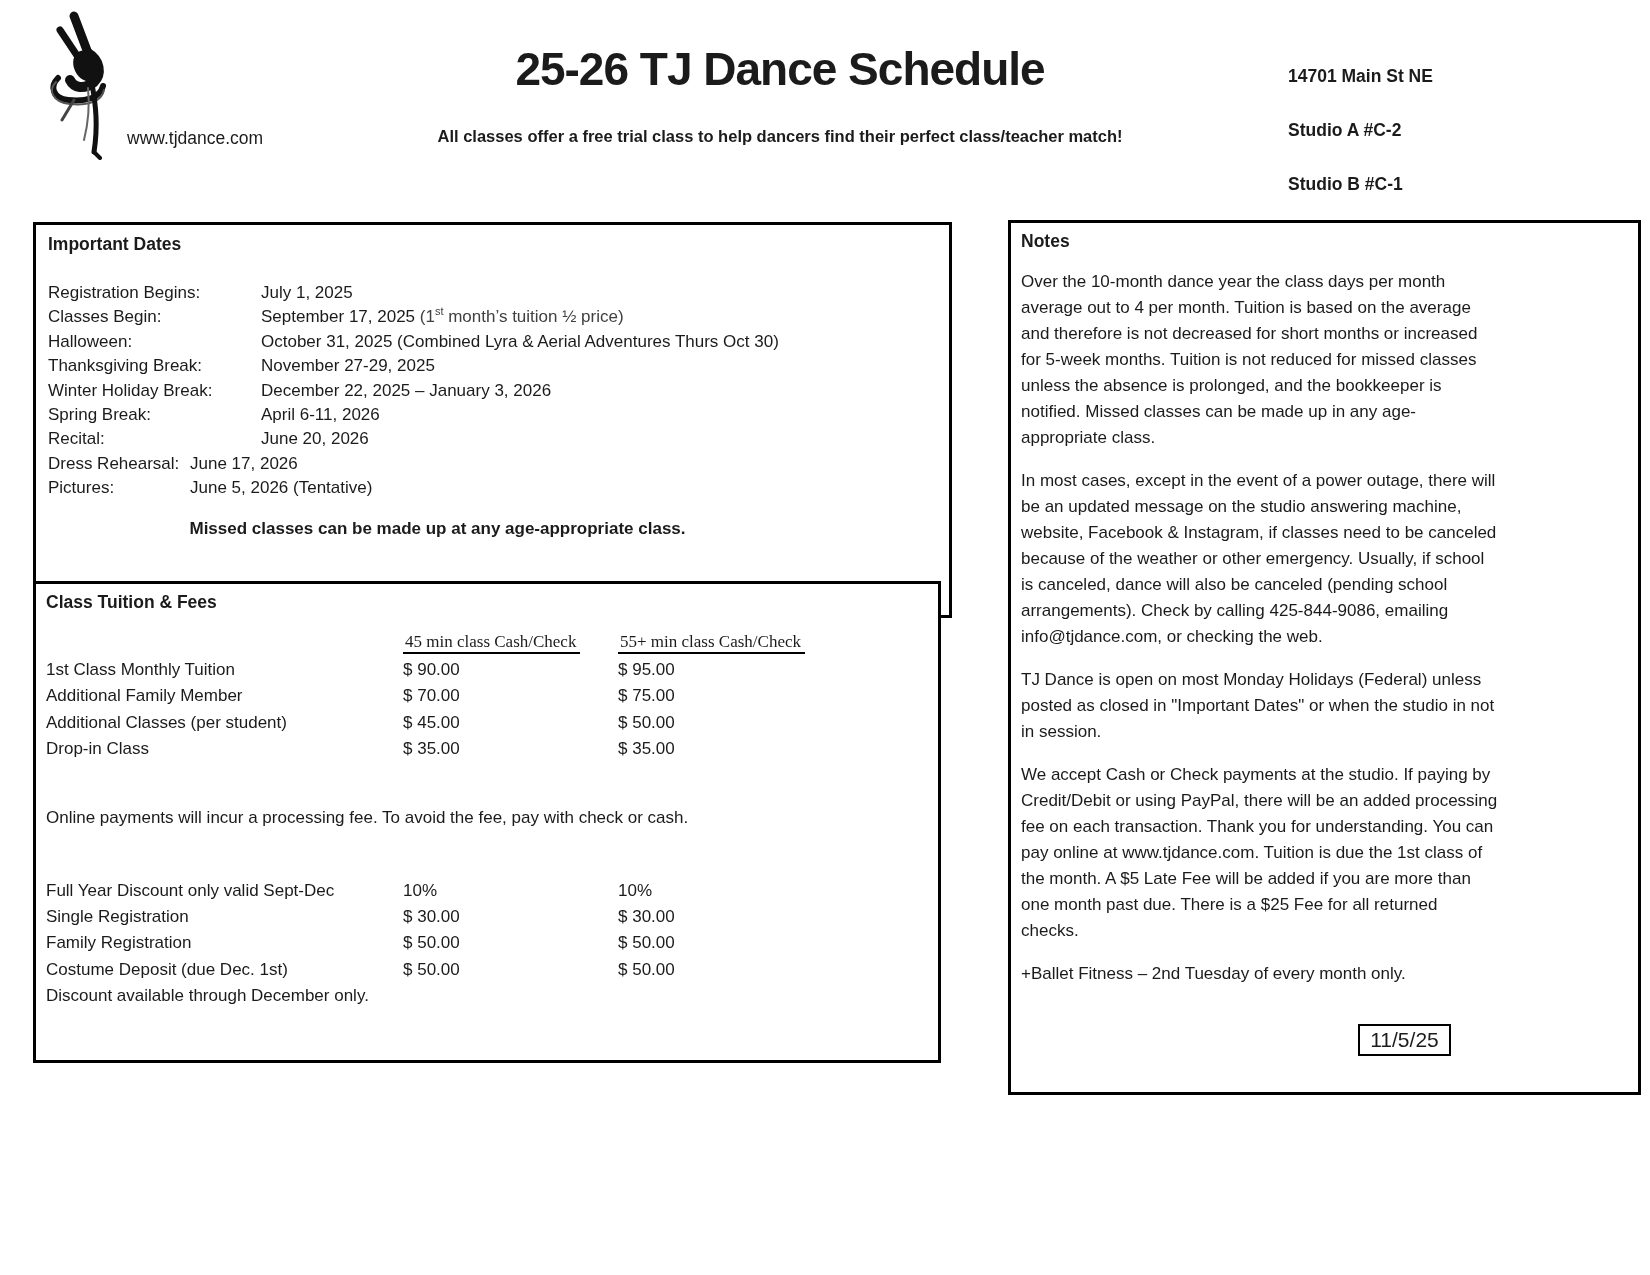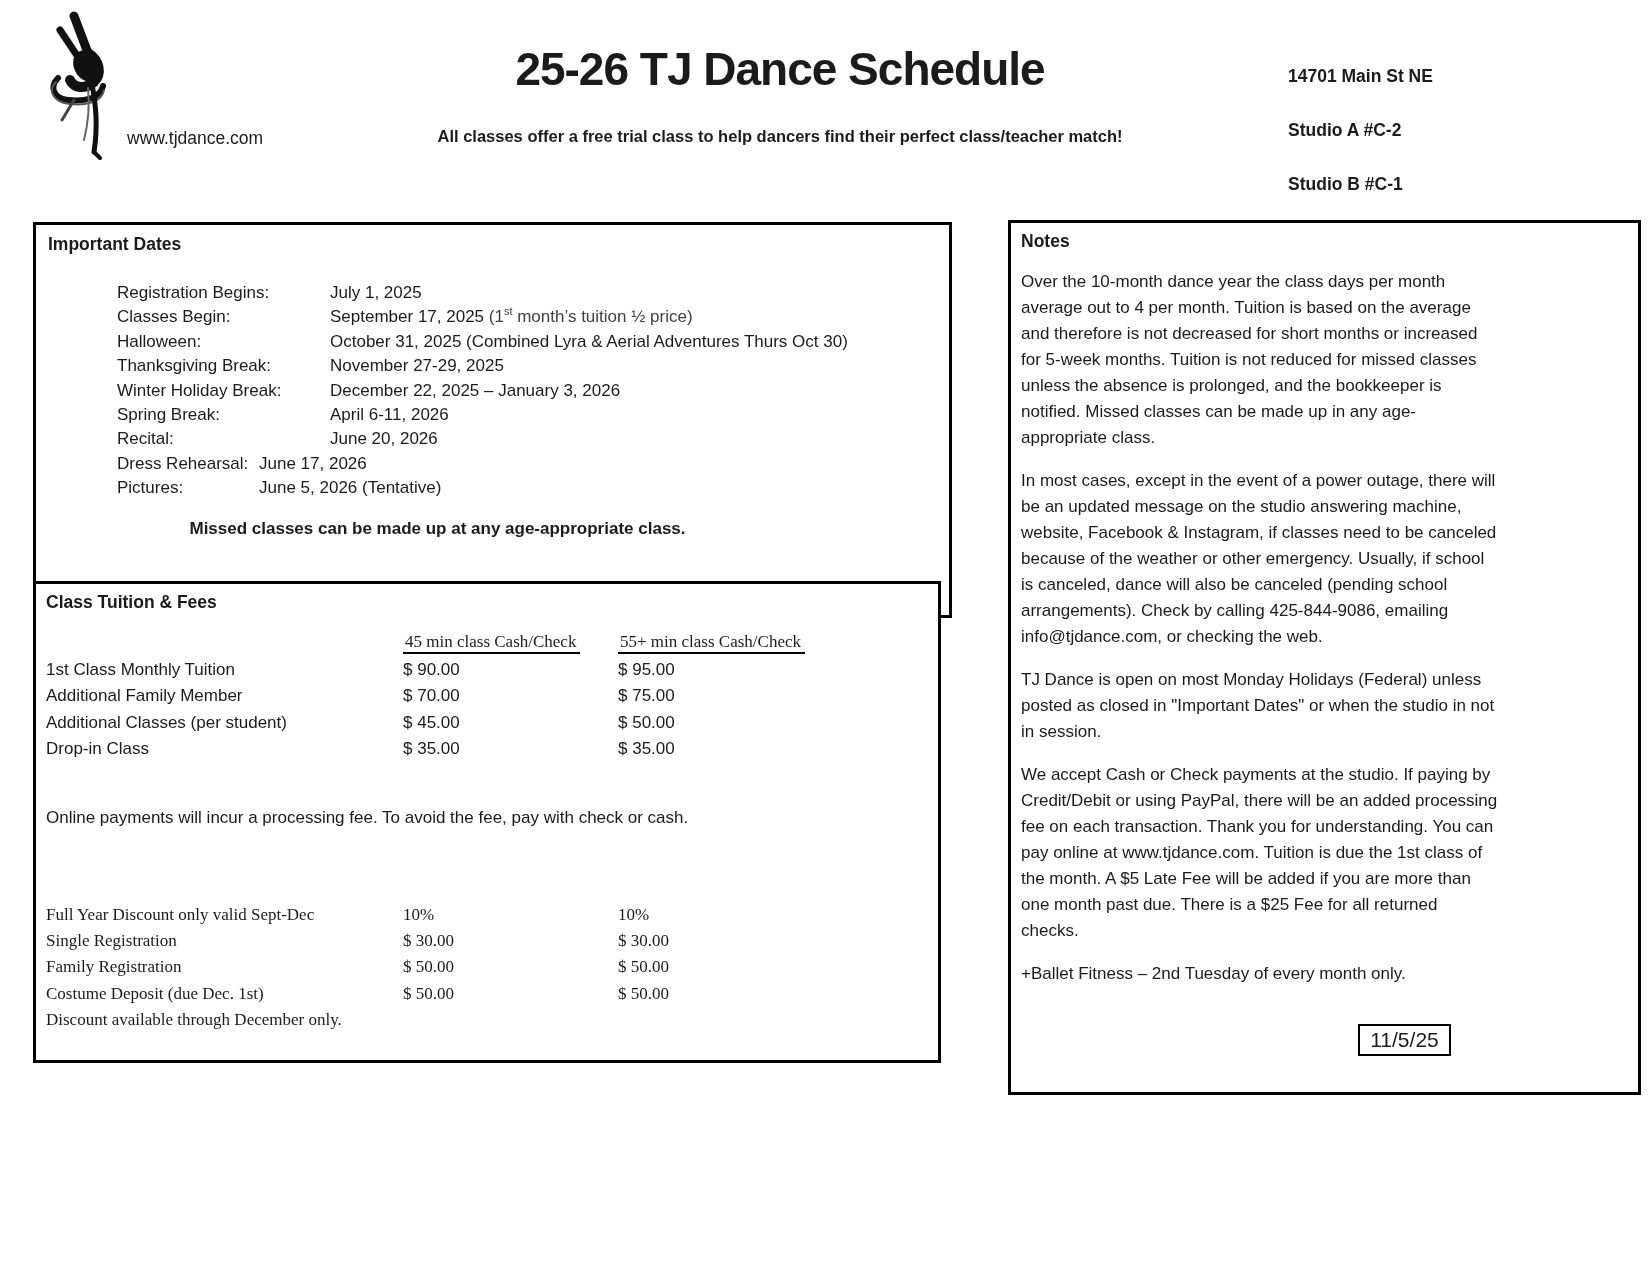--- a/index.html
+++ b/index.html
@@ -15,36 +15,36 @@
   .doc-subtitle{margin-top:32px;font-size:16.5px;font-weight:bold;}
   .address{position:absolute;left:1288px;top:36px;font-size:17.5px;font-weight:bold;line-height:27px;white-space:pre-line;}
   .address div{line-height:27px;}
   
   .panel{position:absolute;border:3px solid #000;background:#fff;box-sizing:border-box;}
   .box-dates{left:33px;top:222px;width:919px;height:396px;padding:9px 12px;}
   .box-tuition{left:33px;top:581px;width:908px;height:482px;padding:8px 10px;}
   .box-notes{left:1008px;top:220px;width:633px;height:875px;padding:8px 10px;}
   .panel-title{font-size:17.5px;font-weight:bold;}
   
-  .dates-rows{margin-top:26px;margin-left:69px;}
+  .dates-rows{margin-top:26px;}
   .drow{display:flex;line-height:24.4px;font-size:17px;}
   .drow .lbl{width:213px;flex:0 0 auto;}
   .drow.narrow .lbl{width:142px;}
   .red{color:#404040;}
   sup.st{font-size:11px;vertical-align:super;line-height:0;}
   .dates-footnote{margin-top:18px;padding-right:110px;text-align:center;font-weight:bold;font-size:17px;}
   
   .trow{display:flex;font-size:17px;line-height:26.2px;}
   .trow .tl{width:357px;flex:0 0 auto;}
   .trow .tc1{width:215px;flex:0 0 auto;}
   .thead{margin-top:16px;font-family:Liberation Serif, serif;}
   .u{border-bottom:2px solid #000;padding:0 4px 1px 2px;}
   .tuition-rows{margin-top:2px;}
   .pay-note{margin-top:46px;font-size:17px;}
-  .discount-rows{margin-top:74px;font-family:Liberation Serif, serif;}
+  .discount-rows{margin-top:50px;}
   .discount-note{font-size:17px;line-height:26.2px;}
   
   .notes-body{margin-top:17px;width:478px;font-size:17px;line-height:26px;}
   .notes-body p{margin:0 0 17px 0;}
   .date-stamp{position:absolute;left:347px;top:801px;width:93px;height:32px;border:2.5px solid #000;
     display:flex;align-items:center;justify-content:center;font-size:21px;box-sizing:border-box;}
 </style>
 </head>
 <body>
 

